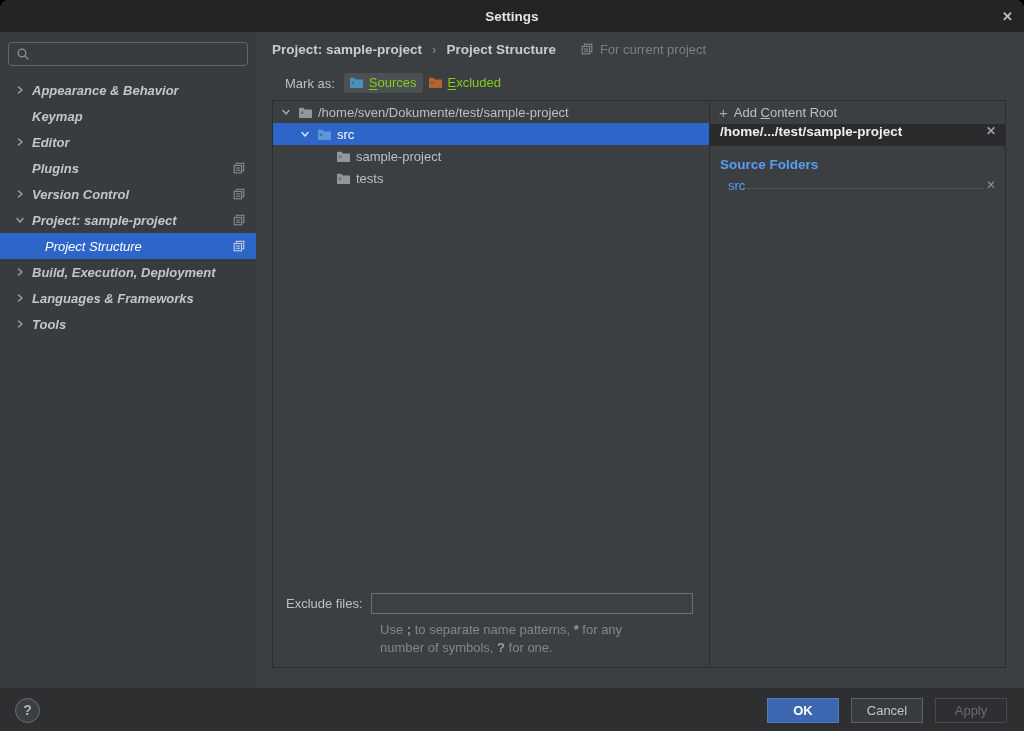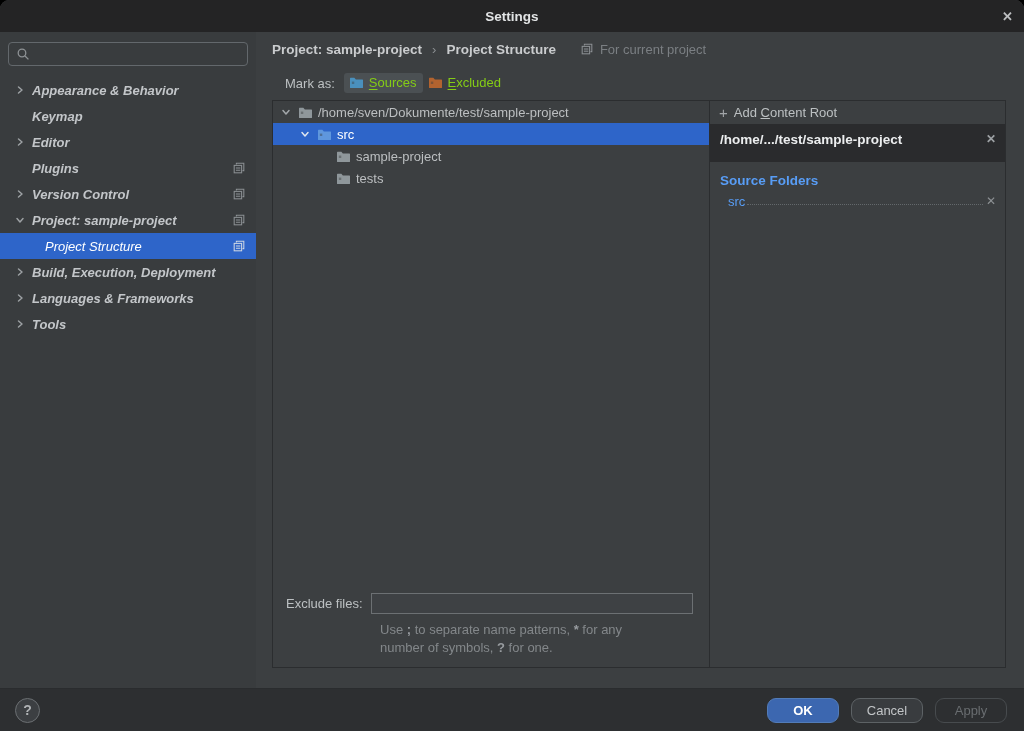--- a/index.html
+++ b/index.html
@@ -67,39 +67,39 @@
   .exclude-row label { color:#bcc0c2; margin-right:8px; }
   .exclude-input { width:322px; height:21px; background:#3e4144;
     border:1px solid #6c7073; color:#d0d2d3; outline:none; padding:0 4px;
     font:13px "Liberation Sans", sans-serif; }
   .exclude-help { margin:7px 0 0 94px; color:#83878a; line-height:18px; }
   .exclude-help b { color:#989ca0; }
   
   .add-root { height:23px; flex:none; display:flex; align-items:center;
     padding-left:9px; gap:6px; color:#bcc0c2; }
   .add-root .plus { color:#a2a6a9; font-size:15px; line-height:1; }
-  .root-row { height:38px; flex:none; background:#2a2b2d; display:flex; align-items:center;
+  .root-row { height:22px; flex:none; background:#2a2b2d; display:flex; align-items:center;
     padding:0 9px 8px 10px; font-weight:bold; font-size:13.5px; color:#eceeef; }
   .root-row .x { margin-left:auto; color:#9da1a4; font-size:12px; }
   .sf-title { flex:none; margin:11px 0 3px 10px; font-weight:bold; font-size:13.5px;
     color:var(--link); }
   .sf-row { height:20px; flex:none; display:flex; align-items:center;
     padding:0 9px 0 18px; color:var(--link); }
   .sf-row .leader { flex:1; border-bottom:1px dotted #63686b; height:1px;
     margin:6px 3px 0 2px; }
   .sf-row .x { color:#8d9194; font-size:12px; }
   
   .footer { height:43px; flex:none; background:var(--footer-bg);
     border-top:1px solid #2a2c2e;
     display:flex; align-items:center; padding:0 17px 0 15px; }
   .help-btn { width:25px; height:25px; border-radius:50%; border:1px solid #6b6f72;
     background:#3c3f42; color:#b0b3b5; display:flex; align-items:center;
     justify-content:center; font-weight:bold; font-size:14px; }
   .buttons { margin-left:auto; display:flex; gap:12px; }
-  .btn { min-width:72px; height:25px; border-radius:9px; display:flex;
+  .btn { min-width:72px; height:25px; border-radius:0; display:flex;
     align-items:center; justify-content:center; padding:0 10px; font-size:13px; }
   .btn.primary { background:var(--ok-bg); border:1px solid #527cb8; color:#fff; font-weight:bold; }
   .btn.secondary { background:#393c3f; border:1px solid #5d6265; color:#c2c5c7; }
   .btn.disabled { background:transparent; border:1px solid #474b4e; color:#696d70; }
   svg { display:block; }
 </style>
 </head>
 <body>
 
 <div class="window">

